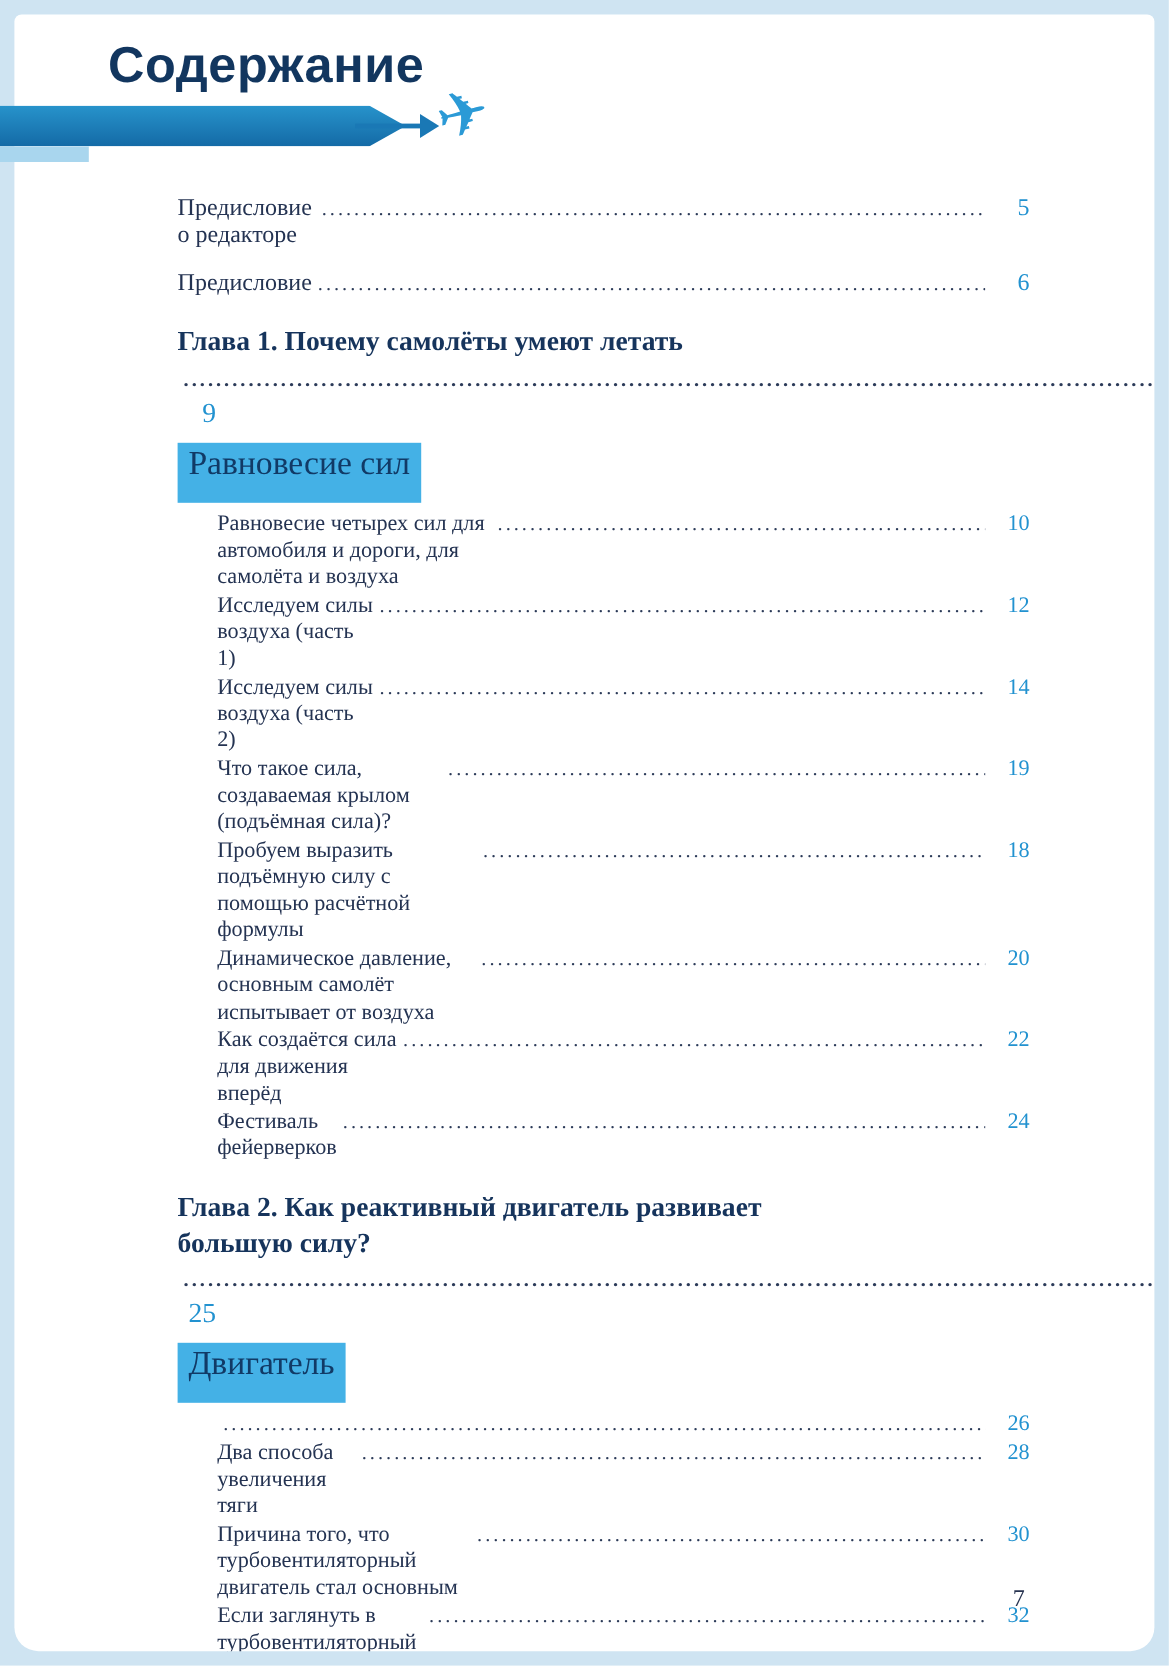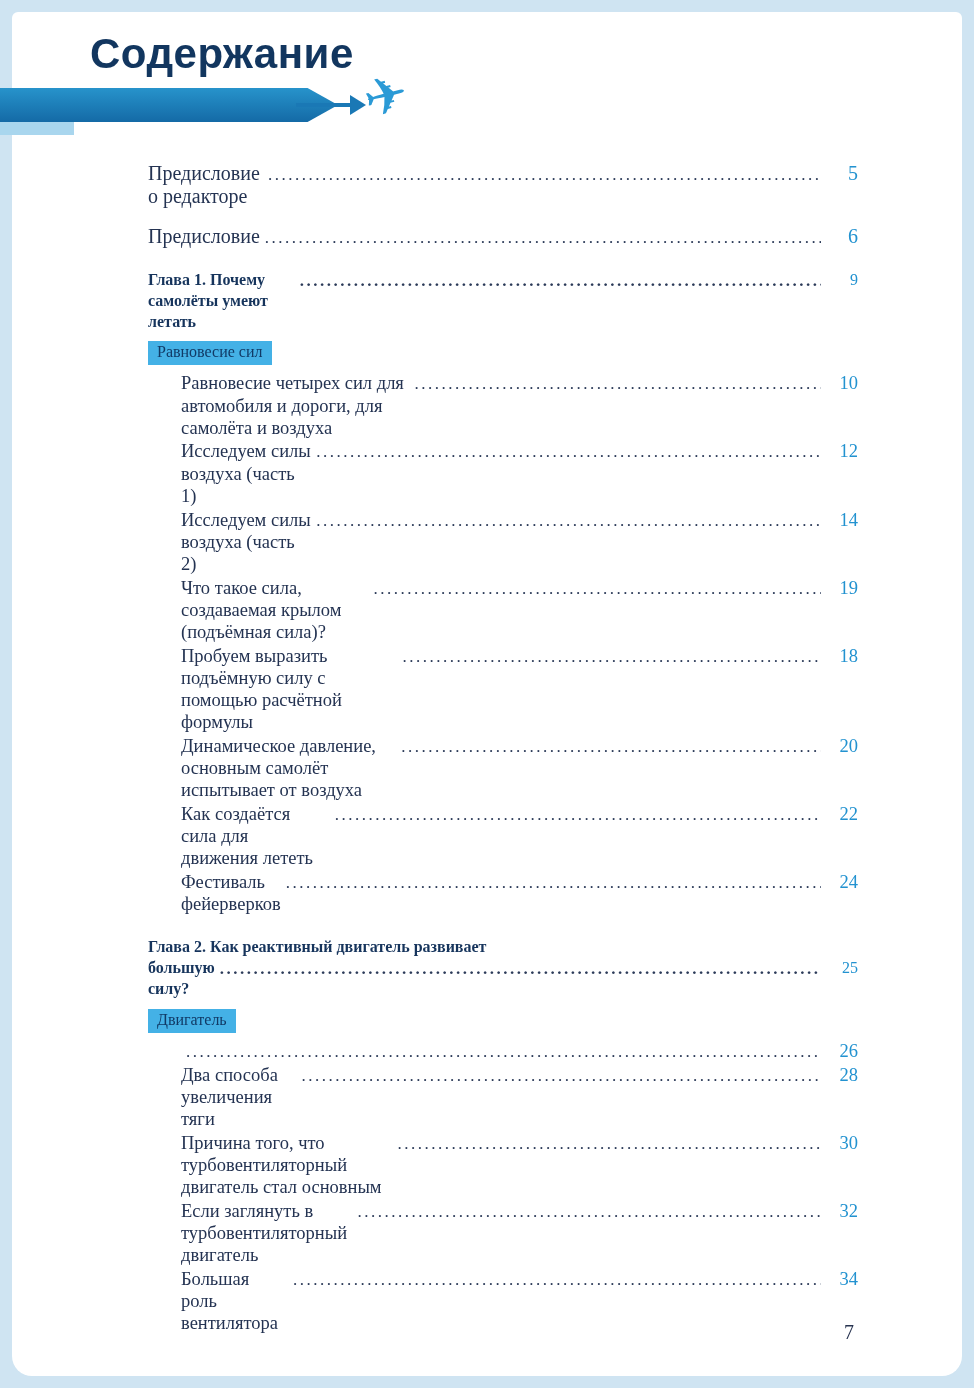--- a/index.html
+++ b/index.html
@@ -30,24 +30,24 @@
   .lbl { flex: 0 1 auto; }
   .dots { flex: 1 1 auto; overflow: hidden; white-space: nowrap; margin: 0 5px; min-width: 10px; }
   .dots::after {
     content: "..........................................................................................................................................................";
     letter-spacing: 2.5px; font-size: 17px; color: #2b3a58; }
   .pg { color: #2292d0; min-width: 32px; text-align: right; flex: 0 0 auto; font-weight: 400; }
 
   .front .row { font-size: 20px; margin-bottom: 17px; }
 
   .chapter { margin-top: 22px; }
-  .heading-row { font-weight: 700; font-size: 16px; color: #16345c; line-height: 1.3; }
+  .heading-row { font-weight: 700; font-size: 23px; color: #16345c; line-height: 1.3; flex-direction: column; }
   .heading-row .dots::after { font-weight: 700; }
   .tag-row { margin: 9px 0 7px; }
-  .tag { display: inline-block; background: #44b1e6; color: #113a66; padding: 2px 9px 4px; font-size: 16px; }
+  .tag { display: inline-block; background: #44b1e6; color: #113a66; padding: 2px 9px 16px; font-size: 28px; }
   .entries { margin-left: 33px; }
   .entries .row { line-height: 1.2; margin-bottom: 1.5px; }
 
   .folio { position: absolute; right: 108px; bottom: 32px; font-size: 20px; color: #273350; }
 </style>
 </head>
 <body>
 
 <div class="frame">
   <div class="sheet">
@@ -103,21 +103,21 @@
             <span class="lbl">Пробуем выразить подъёмную силу с помощью расчётной формулы</span>
             <span class="dots"></span>
             <span class="pg">18</span>
           </div>
           <div class="row">
             <span class="lbl">Динамическое давление, основным самолёт испытывает от воздуха</span>
             <span class="dots"></span>
             <span class="pg">20</span>
           </div>
           <div class="row">
-            <span class="lbl">Как создаётся сила для движения лететь</span>
+            <span class="lbl">Как создаётся сила для движения вперёд</span>
             <span class="dots"></span>
             <span class="pg">22</span>
           </div>
           <div class="row">
             <span class="lbl">Фестиваль фейерверков</span>
             <span class="dots"></span>
             <span class="pg">24</span>
           </div>
         </div>
       </div>

